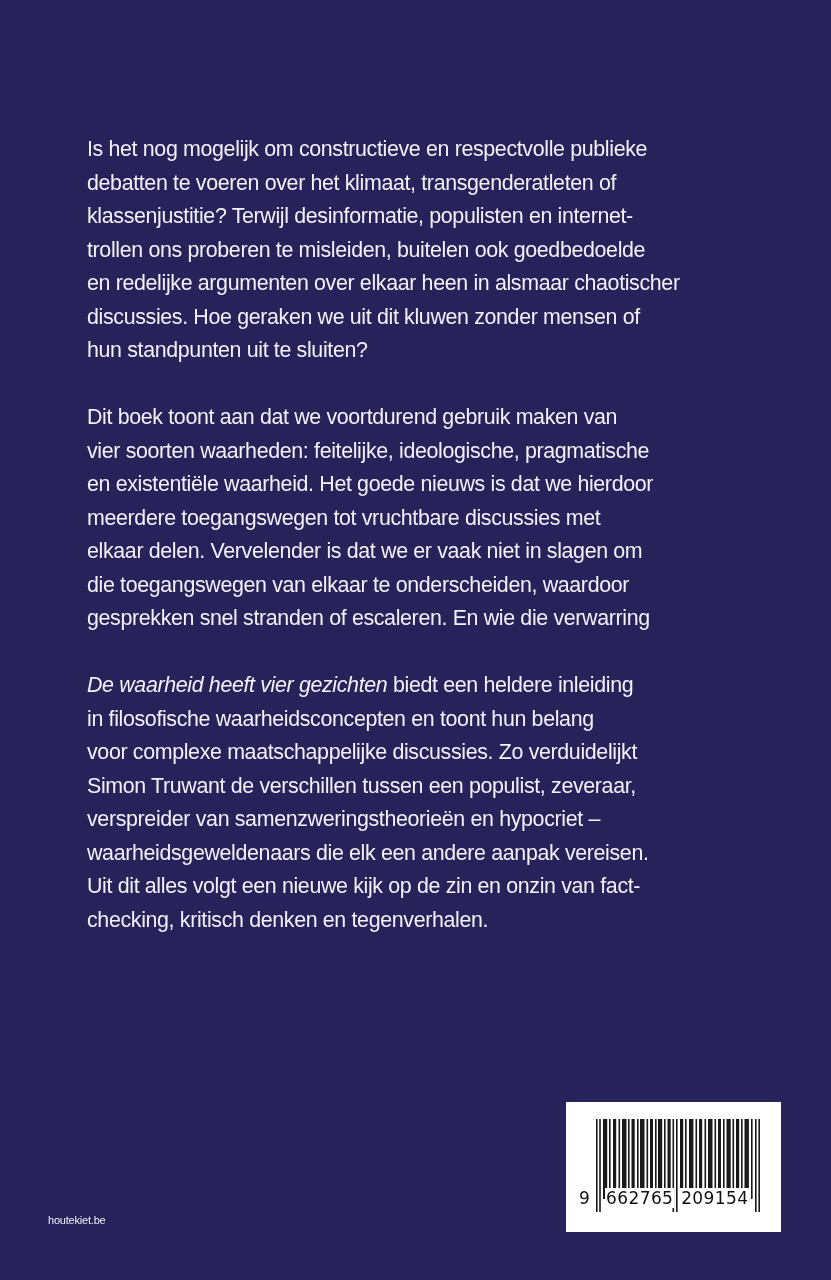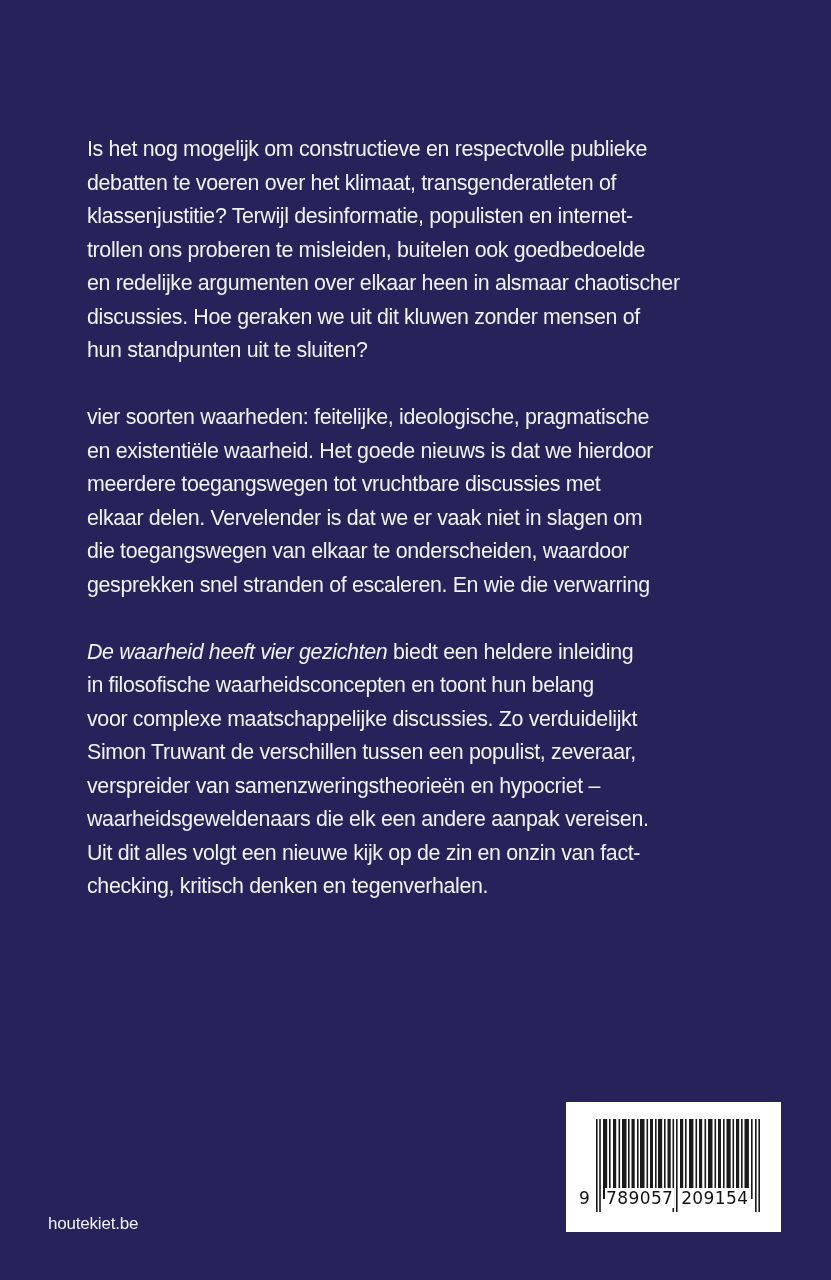--- a/index.html
+++ b/index.html
@@ -15,21 +15,21 @@
       font-size: 21.4px; line-height: 33.5px;
       letter-spacing: -0.35px;
       margin-top: 44px;
     }
     .para { margin: 0; }
     .para + .para { margin-top: 33.5px; }
     .line { display: block; white-space: nowrap; }
     .ital { font-style: italic; }
     .publisher {
       position: absolute; left: 48px; top: 1214px;
-      font-size: 17px; color: #f0eff7; letter-spacing: -0.2px;
+      font-size: 11px; color: #f0eff7; letter-spacing: -0.2px;
     }
     .barcode-box {
       position: absolute; left: 566px; top: 1102px; width: 215px; height: 130px;
       background: #ffffff;
     }
     .bars {
       position: absolute; left: 30px; top: 17px; width: 164px; height: 93px;
     }
     .isbn {
       position: absolute; left: 12px; top: 86px;
@@ -45,20 +45,21 @@
   <p class="para">
     <span class="line">Is het nog mogelijk om constructieve en respectvolle publieke</span>
     <span class="line">debatten te voeren over het klimaat, transgenderatleten of</span>
     <span class="line">klassenjustitie? Terwijl desinformatie, populisten en internet-</span>
     <span class="line">trollen ons proberen te misleiden, buitelen ook goedbedoelde</span>
     <span class="line">en redelijke argumenten over elkaar heen in alsmaar chaotischer</span>
     <span class="line">discussies. Hoe geraken we uit dit kluwen zonder mensen of</span>
     <span class="line">hun standpunten uit te sluiten?</span>
   </p>
   <p class="para">
+    <span class="line">Dit boek toont aan dat we voortdurend gebruik maken van</span>
     <span class="line">vier soorten waarheden: feitelijke, ideologische, pragmatische</span>
     <span class="line">en existentiële waarheid. Het goede nieuws is dat we hierdoor</span>
     <span class="line">meerdere toegangswegen tot vruchtbare discussies met</span>
     <span class="line">elkaar delen. Vervelender is dat we er vaak niet in slagen om</span>
     <span class="line">die toegangswegen van elkaar te onderscheiden, waardoor</span>
     <span class="line">gesprekken snel stranden of escaleren. En wie die verwarring</span>
   </p>
   <p class="para">
     <span class="line"><span class="ital">De waarheid heeft vier gezichten</span><span> biedt een heldere inleiding</span></span>
     <span class="line">in filosofische waarheidsconcepten en toont hun belang</span>
@@ -110,16 +111,16 @@
       <rect x="140" y="0" width="3.2" height="80"></rect>
       <rect x="145" y="0" width="1.6" height="80"></rect>
       <rect x="148.5" y="0" width="4.4" height="80"></rect>
       <rect x="155" y="0" width="1.6" height="80"></rect>
       <rect x="159" y="0" width="1.6" height="93"></rect>
       <rect x="162.4" y="0" width="1.6" height="93"></rect>
     </g>
   </svg>
   <div class="isbn">
     <span>9</span>
-    <span style="margin-left:8px">789057</span>
+    <span style="margin-left:8px">662765</span>
     <span>209154</span>
   </div>
 </div>
 
 </body></html>

